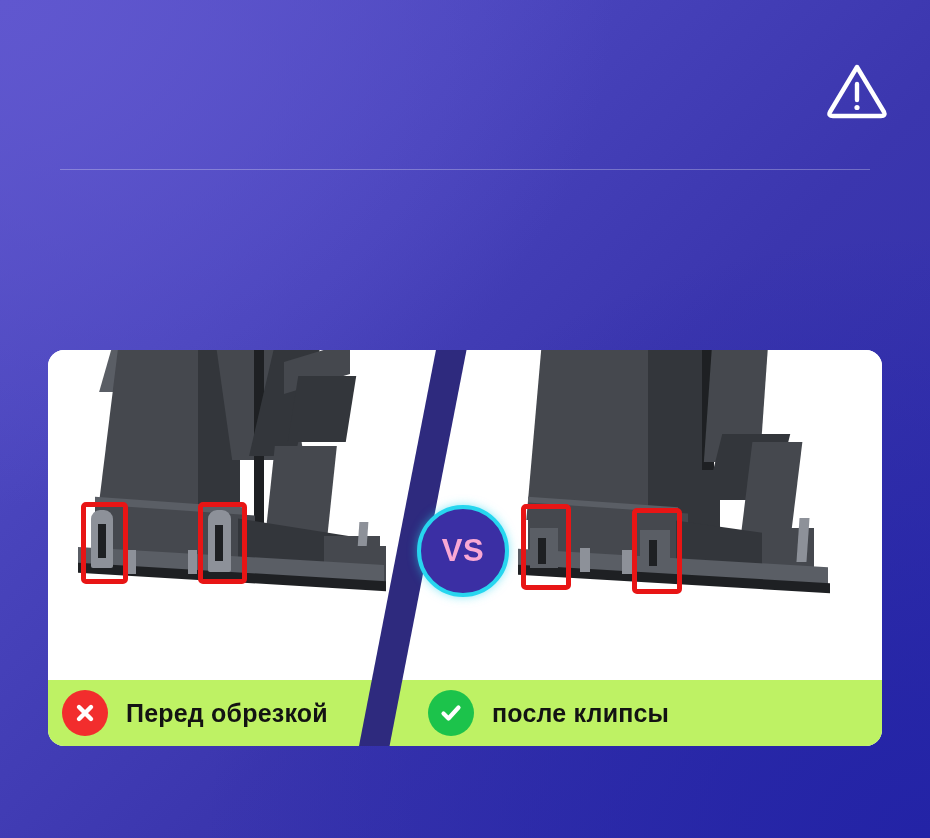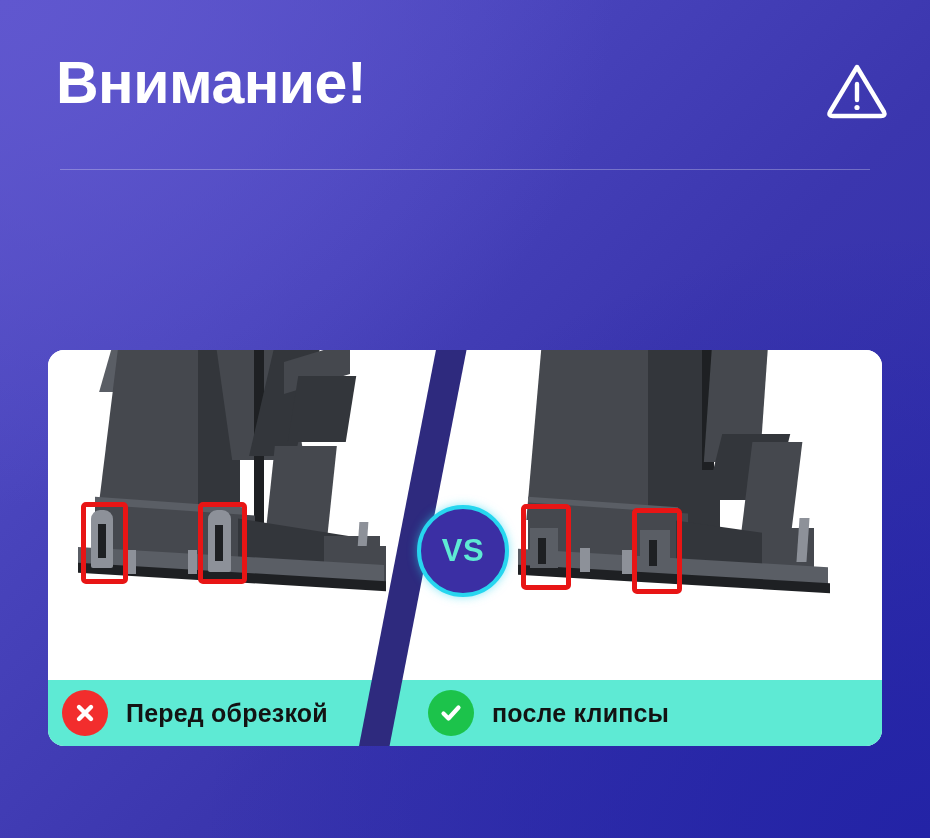--- a/index.html
+++ b/index.html
@@ -132,36 +132,36 @@
     top: 505px;
     width: 92px;
     height: 92px;
     border-radius: 50%;
     background: #3b2fa4;
     border: 4px solid #27d6ef;
     box-sizing: border-box;
     display: flex;
     align-items: center;
     justify-content: center;
-    color: #5eead4;
+    color: #f9a8d4;
     font-size: 31px;
     font-weight: bold;
     letter-spacing: 0.5px;
     z-index: 20;
     box-shadow: 0 0 10px rgba(39,214,239,0.55);
   }
 
   
   .card-footer {
     position: absolute;
     left: 0;
     top: 330px;
     width: 834px;
     height: 66px;
-    background: #5eead4;
+    background: #bef264;
   }
   .label-group {
     position: absolute;
     top: 0;
     height: 66px;
     display: flex;
     align-items: center;
   }
   .label-left  { left: 14px; }
   .label-right { left: 380px; }
@@ -186,21 +186,20 @@
     white-space: nowrap;
     letter-spacing: 0.2px;
   }
 </style>
 </head>
 <body>
 
 <div id="page">
 
   <div class="header">
-    <div class="page-title">Внимание!</div>
 
     <svg class="warn-icon" viewBox="0 0 62 58">
       <path d="M31 5 L58 50 Q60 54 55 54 L7 54 Q2 54 4 50 Z" fill="none" stroke="#ffffff" stroke-width="4.4" stroke-linejoin="round"></path>
       <line x1="31" y1="22" x2="31" y2="38" stroke="#ffffff" stroke-width="4.4" stroke-linecap="round"></line>
       <circle cx="31" cy="45.5" r="2.6" fill="#ffffff"></circle>
     </svg>
 
     <div class="divider"></div>
   </div>
 

